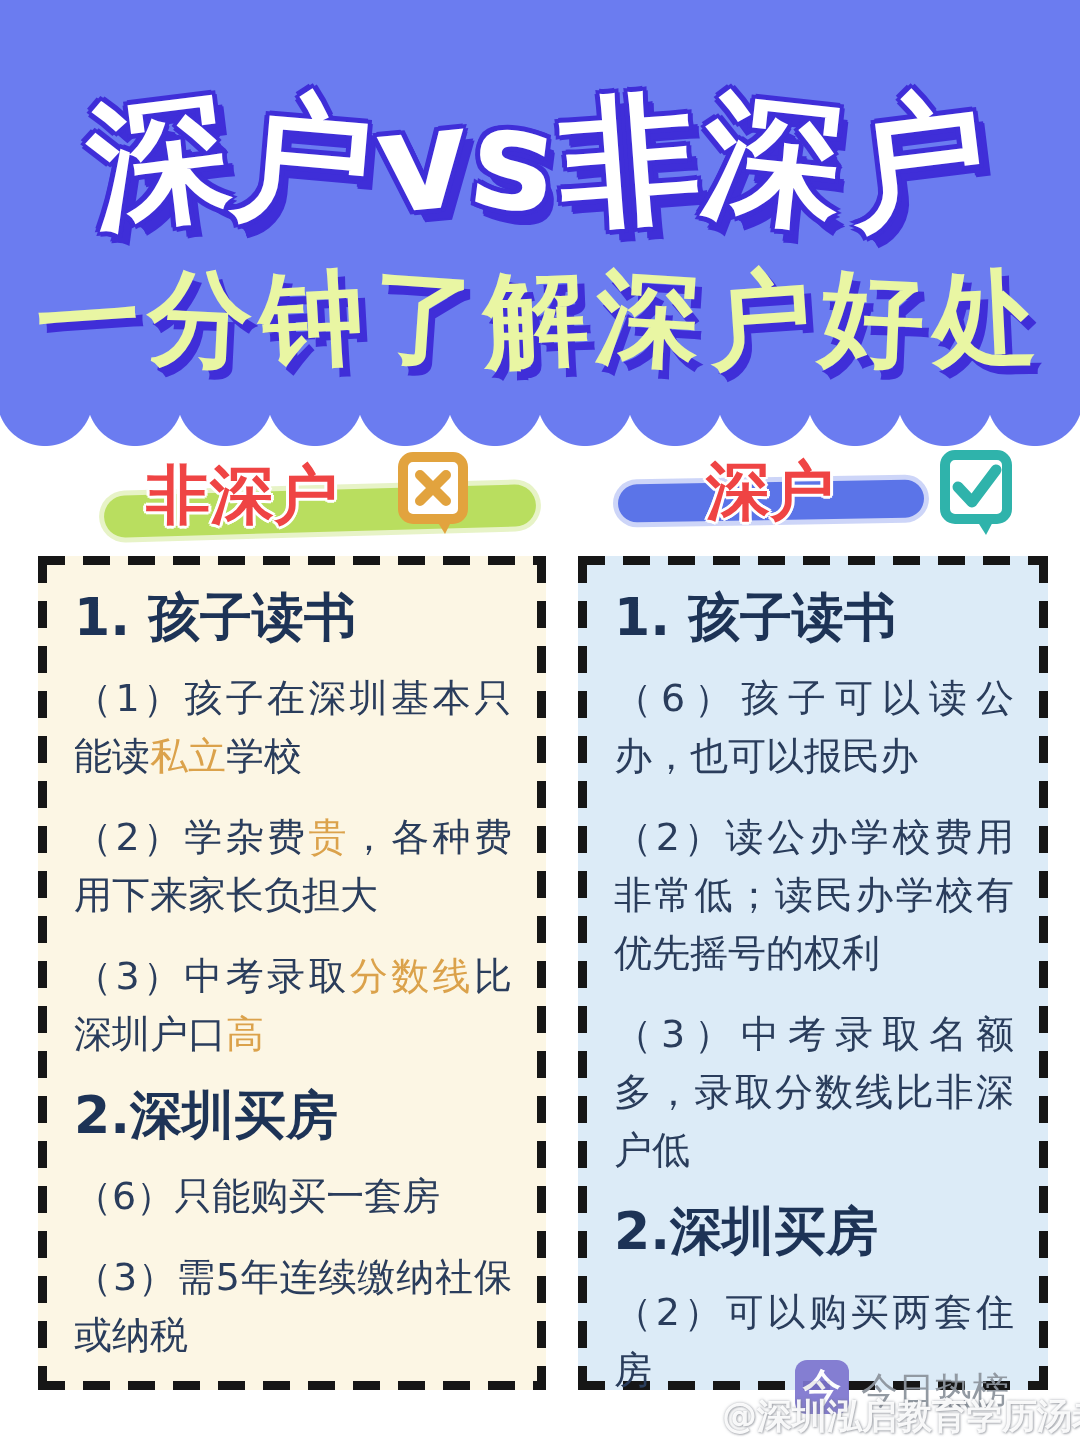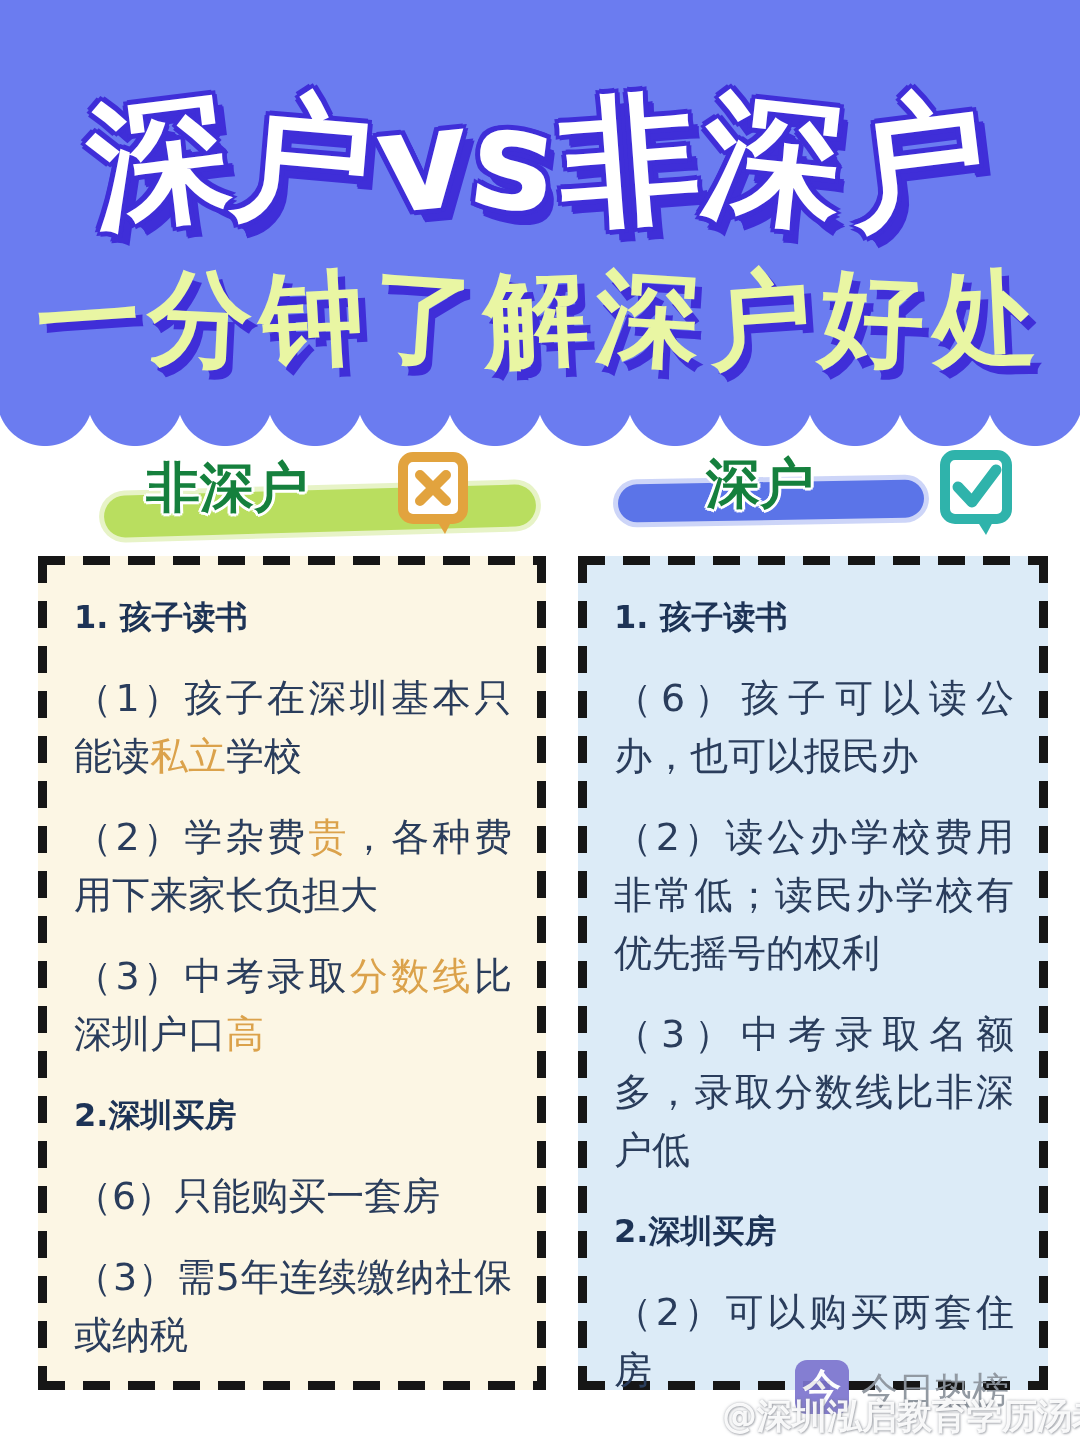--- a/index.html
+++ b/index.html
@@ -34,21 +34,21 @@
   .banner-title .ch{display:inline-block;
     text-shadow:
       5px 0 0 var(--title-outline),-5px 0 0 var(--title-outline),0 5px 0 var(--title-outline),0 -5px 0 var(--title-outline),
       4px 4px 0 var(--title-outline),-4px 4px 0 var(--title-outline),4px -4px 0 var(--title-outline),-4px -4px 0 var(--title-outline),
       9px 11px 0 var(--title-outline),10px 13px 0 var(--title-outline);}
   .banner-subtitle{position:absolute;left:0;top:262px;width:100%;text-align:center;
     font-size:104px;font-weight:bold;color:var(--subtitle-text);letter-spacing:8px;white-space:nowrap;line-height:1.1;}
   .banner-subtitle .ch{display:inline-block;text-shadow:7px 9px 0 var(--title-outline);}
 
   
-  .col-header-title{position:absolute;font-size:54px;font-weight:bold;color:#15803d;white-space:nowrap;z-index:2;
+  .col-header-title{position:absolute;font-size:64px;font-weight:bold;color:#ef4444;white-space:nowrap;z-index:2;
     text-shadow:3px 0 0 #fff,-3px 0 0 #fff,0 3px 0 #fff,0 -3px 0 #fff,2px 2px 0 #fff,-2px 2px 0 #fff,2px -2px 0 #fff,-2px -2px 0 #fff;}
   .hl-stroke{position:absolute;z-index:1;border-radius:22px;}
   .hl-left{left:104px;top:490px;width:432px;height:42px;background:var(--left-highlight);
     transform:rotate(-1.6deg);box-shadow:0 0 0 5px rgba(185,222,95,.35);}
   .hl-right{left:618px;top:482px;width:306px;height:38px;background:var(--right-highlight);
     transform:rotate(-1deg);box-shadow:0 0 0 5px rgba(91,116,232,.3);}
   .title-left{left:146px;top:452px;}
   .title-right{left:706px;top:448px;}
   .bubble-icon{position:absolute;z-index:2;}
   .icon-x{left:396px;top:450px;}
@@ -59,21 +59,21 @@
     background-image:
       repeating-linear-gradient(90deg,var(--dash) 0 27px,rgba(0,0,0,0) 27px 45px),
       repeating-linear-gradient(90deg,var(--dash) 0 27px,rgba(0,0,0,0) 27px 45px),
       repeating-linear-gradient(180deg,var(--dash) 0 27px,rgba(0,0,0,0) 27px 45px),
       repeating-linear-gradient(180deg,var(--dash) 0 27px,rgba(0,0,0,0) 27px 45px);
     background-size:100% 9px,100% 9px,9px 100%,9px 100%;
     background-position:0 0,0 100%,0 0,100% 0;
     background-repeat:no-repeat;}
   .box-left{left:38px;width:508px;background-color:var(--left-box-bg);}
   .box-right{left:578px;width:470px;background-color:var(--right-box-bg);}
-  .box h3{font-size:32px;font-weight:bold;color:var(--heading-text);line-height:58px;margin:2px 0;}
+  .box h3{font-size:52px;font-weight:bold;color:var(--heading-text);line-height:58px;margin:2px 0;}
   .box p{font-size:38px;color:var(--body-text);line-height:58px;margin:23px 0;text-align:justify;}
   .box p .em{color:var(--em-text);}
 
   
   .hot-badge{position:absolute;left:795px;top:1360px;z-index:5;display:flex;align-items:flex-start;}
   .hot-badge-square{width:54px;height:54px;border-radius:12px;background:var(--badge-bg);opacity:.92;
     display:flex;align-items:center;justify-content:center;font-size:38px;font-weight:bold;color:#fff;}
   .hot-badge-text{margin:6px 0 0 12px;font-size:37px;font-weight:normal;color:var(--badge-text);opacity:.95;white-space:nowrap;}
   .watermark{position:absolute;left:676px;top:1392px;z-index:6;display:flex;align-items:center;white-space:nowrap;}
   .watermark-text{font-size:35px;color:rgba(255,255,255,.92);font-weight:bold;letter-spacing:0;

